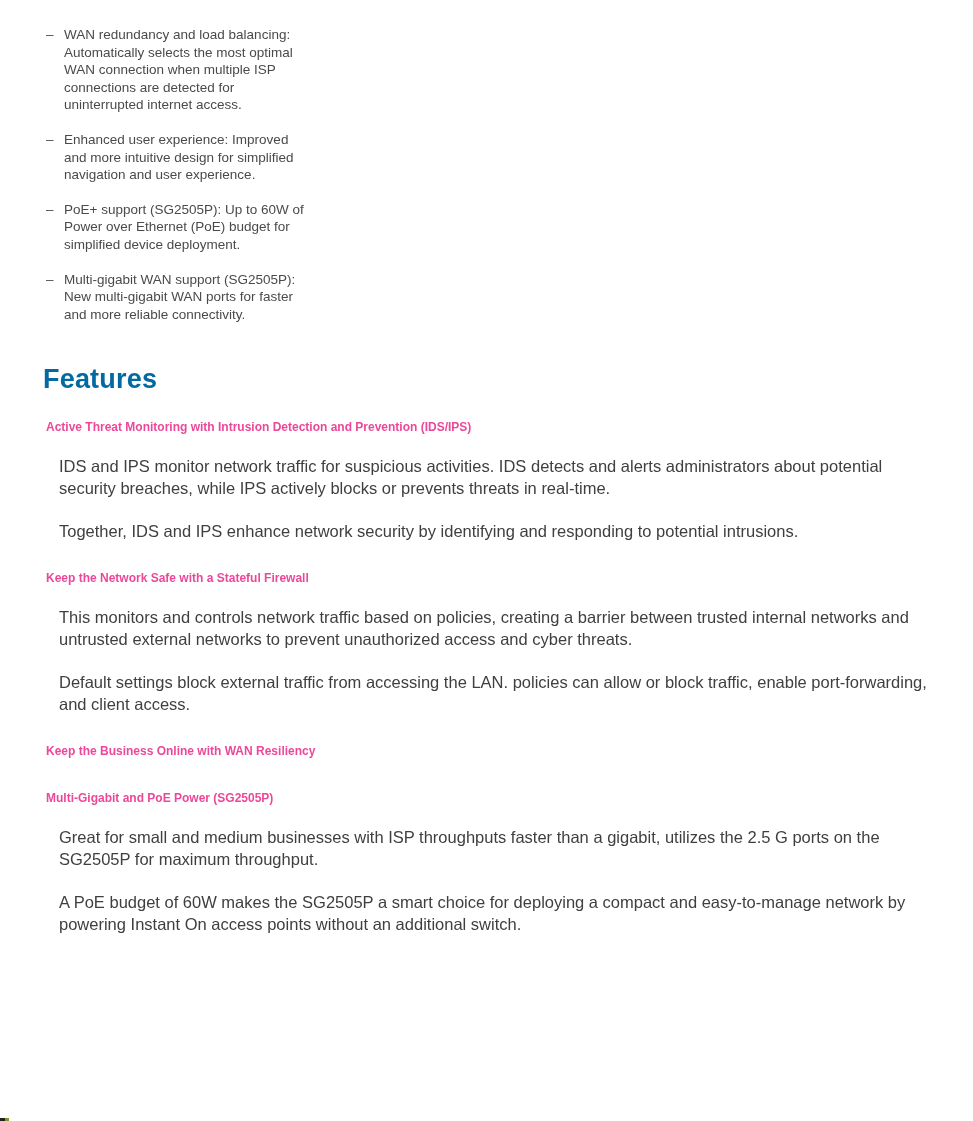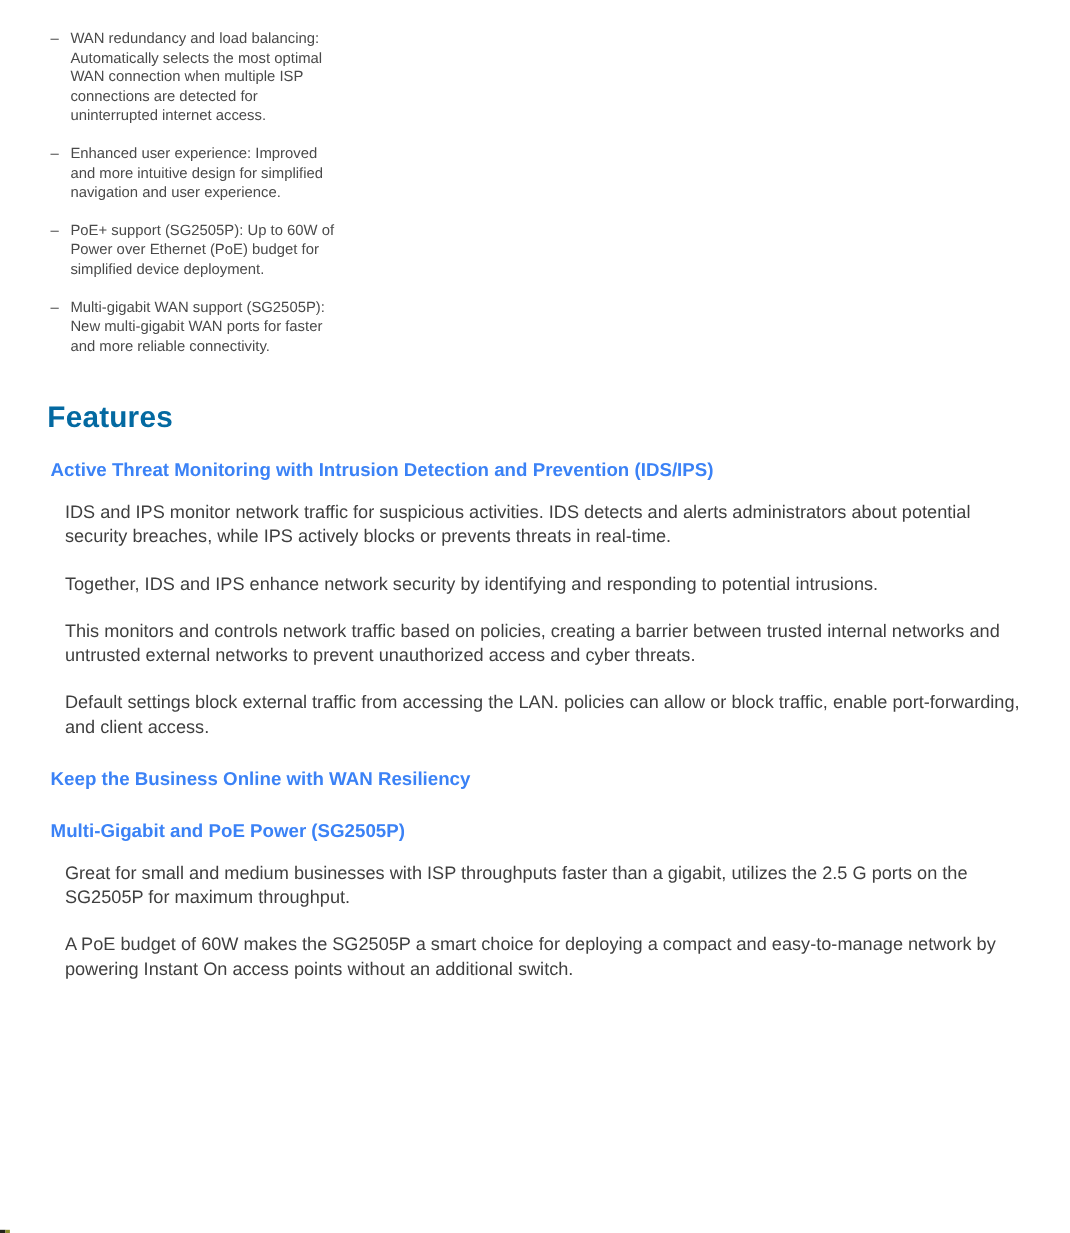--- a/index.html
+++ b/index.html
@@ -40,24 +40,24 @@
   
   h1.features-title {
     font-size: 27px;
     line-height: 31px;
     font-weight: bold;
     color: #0369a1;
     margin: 41px 0 0 -3px;
     letter-spacing: 0.2px;
   }
   h2.subhead {
-    font-size: 17px;
+    font-size: 12px;
     line-height: 21px;
     font-weight: bold;
-    color: #3b82f6;
+    color: #ec4899;
     margin: 26px 0 17px 0;
     max-width: 896px;
   }
   h2.subhead.first { margin-top: 22px; }
   p.body-para {
     font-size: 16.5px;
     line-height: 22px;
     color: #3f3f3f;
     margin: 0 0 21px 13px;
     max-width: 896px;
@@ -101,20 +101,21 @@
 
   <h1 class="features-title">Features</h1>
 
   <section>
     <h2 class="subhead first">Active Threat Monitoring with Intrusion Detection and Prevention (IDS/IPS)</h2>
     <p class="body-para">IDS and IPS monitor network traffic for suspicious activities. IDS detects and alerts administrators about potential security breaches, while IPS actively blocks or prevents threats in real-time.</p>
     <p class="body-para">Together, IDS and IPS enhance network security by identifying and responding to potential intrusions.</p>
   </section>
 
   <section>
+    <h2 class="subhead">Keep the Network Safe with a Stateful Firewall</h2>
     <p class="body-para">This monitors and controls network traffic based on policies, creating a barrier between trusted internal networks and untrusted external networks to prevent unauthorized access and cyber threats.</p>
     <p class="body-para">Default settings block external traffic from accessing the LAN. policies can allow or block traffic, enable port-forwarding, and client access.</p>
   </section>
 
   <section>
     <h2 class="subhead">Keep the Business Online with WAN Resiliency</h2>
   </section>
 
   <section>
     <h2 class="subhead">Multi-Gigabit and PoE Power (SG2505P)</h2>

